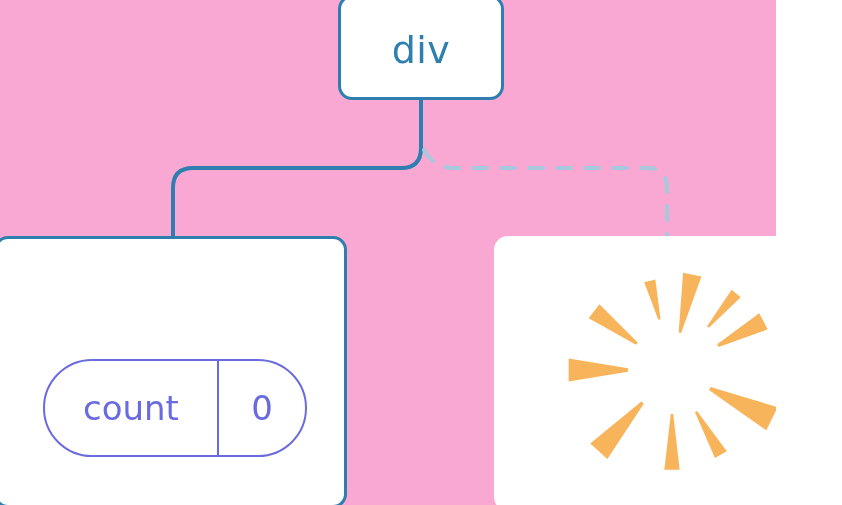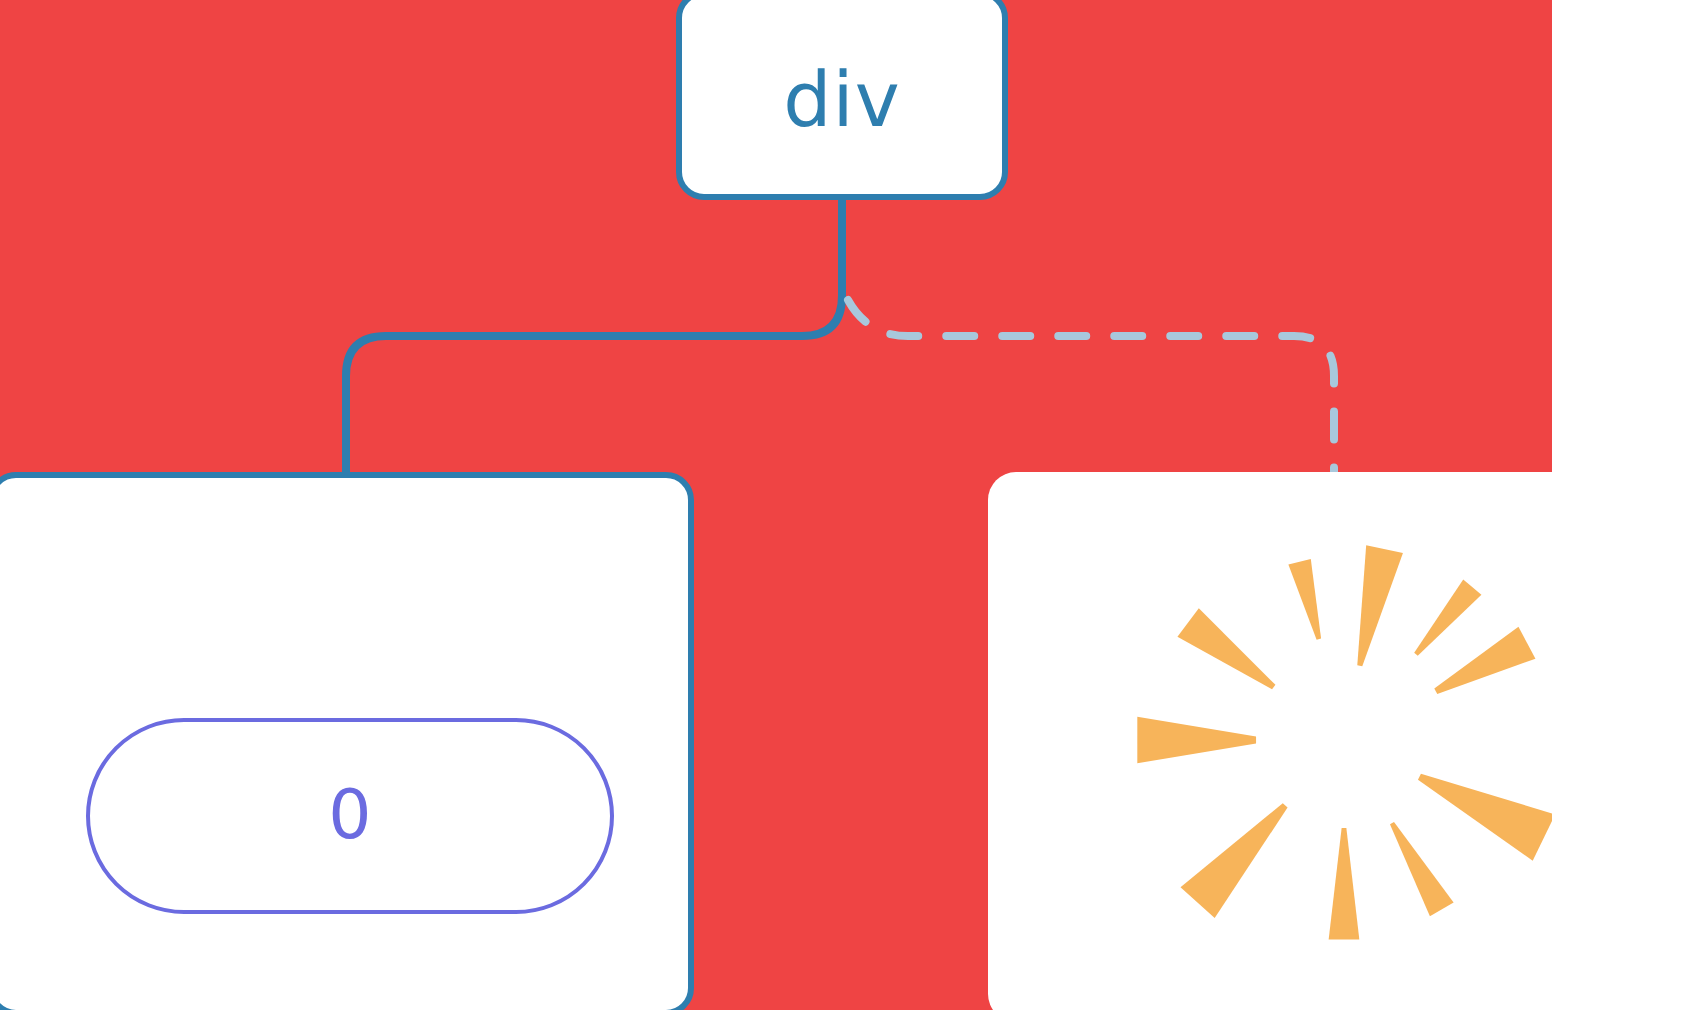--- a/index.html
+++ b/index.html
@@ -10,21 +10,21 @@
   body {
     width: 842px;
     height: 505px;
     overflow: hidden;
     font-family: "DejaVu Sans", "Liberation Sans", sans-serif;
   }
   #stage {
     position: relative;
     width: 776px;
     height: 505px;
-    background: #ef4444;
+    background: #f9a8d4;
     overflow: hidden;
   }
 
   
   #connectors {
     position: absolute;
     left: 0;
     top: 0;
     width: 842px;
     height: 505px;
@@ -139,20 +139,21 @@
     <path d="M 424 150 Q 434 168 454 168 L 647 168 Q 667 168 667 188 L 667 240" fill="none" stroke="#a8c8dc" stroke-width="4" stroke-linecap="round" stroke-dasharray="14 14"></path>
   </svg>
 
   <div class="card bordered" id="card-div">
     <span id="div-label">div</span>
   </div>
 
   <div class="card bordered" id="card-counter">
 
     <div id="state-pill">
+      <div id="pill-key">count</div>
       <div id="pill-value">0</div>
     </div>
   </div>
 
   <div class="card" id="card-render">
     <svg id="burst-svg" viewBox="0 0 356 275">
         <polygon points="184.65,96.59 187.14,97.12 207.47,40.54 189.09,36.63" fill="#f7b45a"></polygon>
         <polygon points="164.31,83.83 166.53,83.28 161.39,43.51 150.18,46.31" fill="#f7b45a"></polygon>
         <polygon points="142.04,108.65 143.72,106.42 105.40,68.17 94.71,82.36" fill="#f7b45a"></polygon>
         <polygon points="134.03,135.72 134.03,132.28 74.65,122.41 74.65,145.59" fill="#f7b45a"></polygon>

